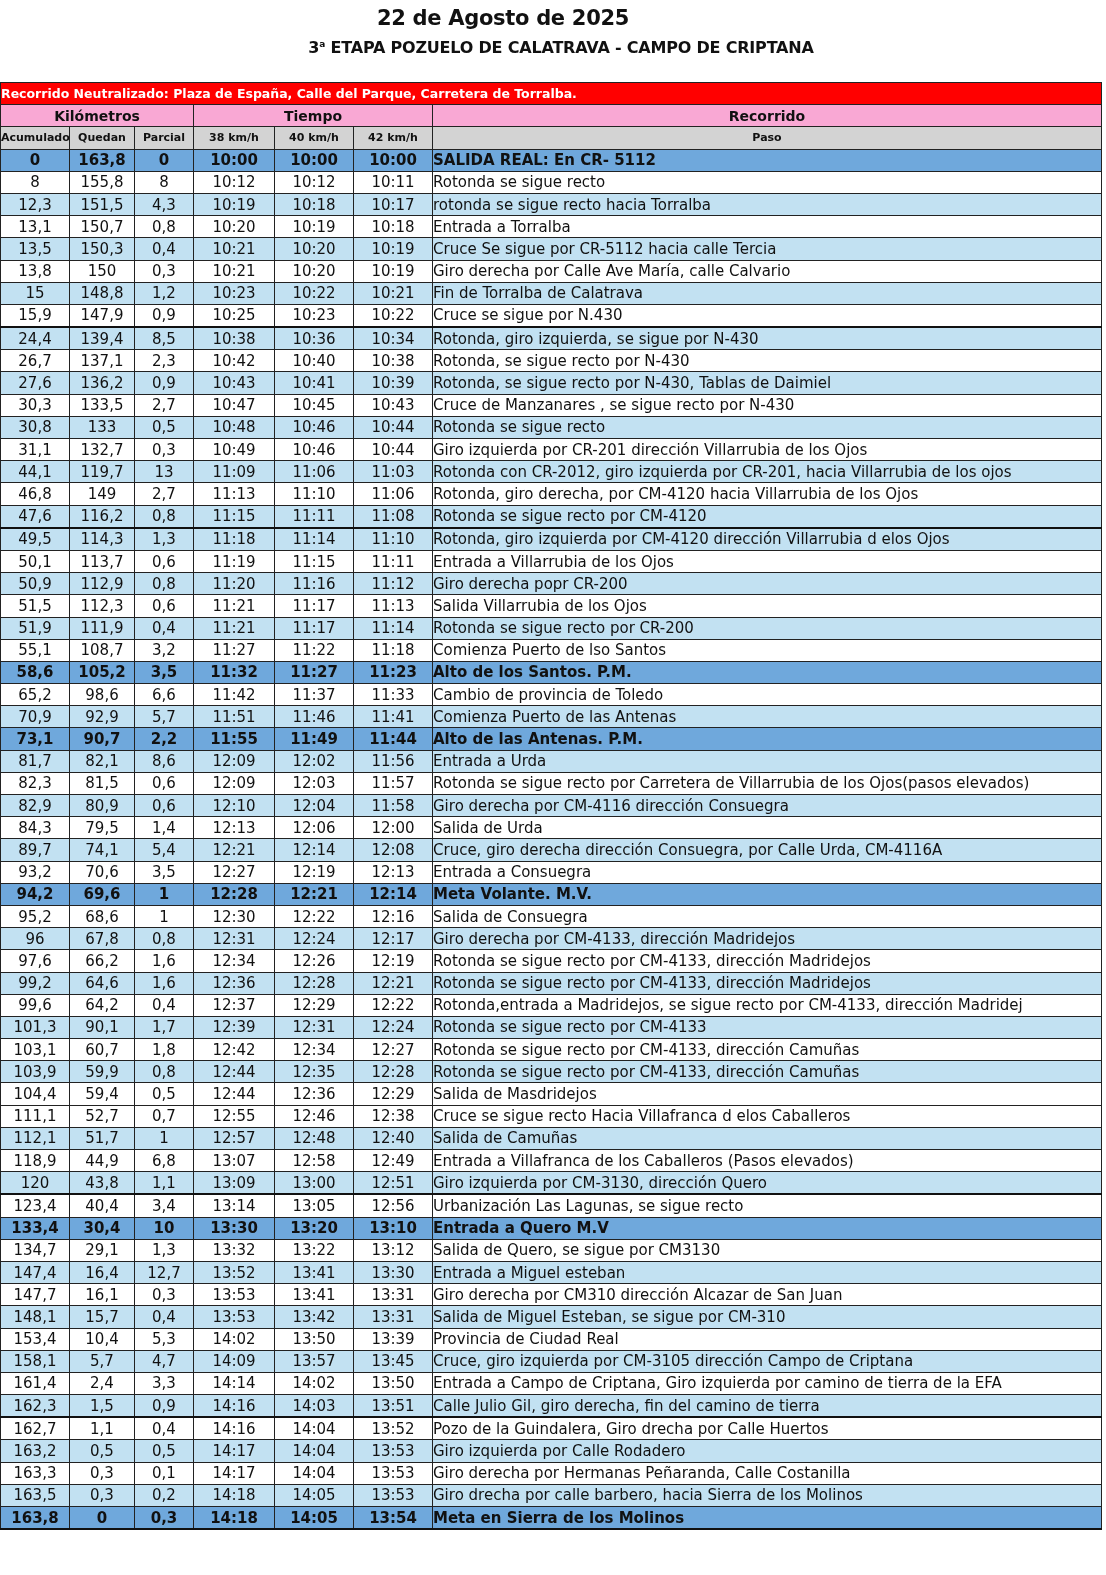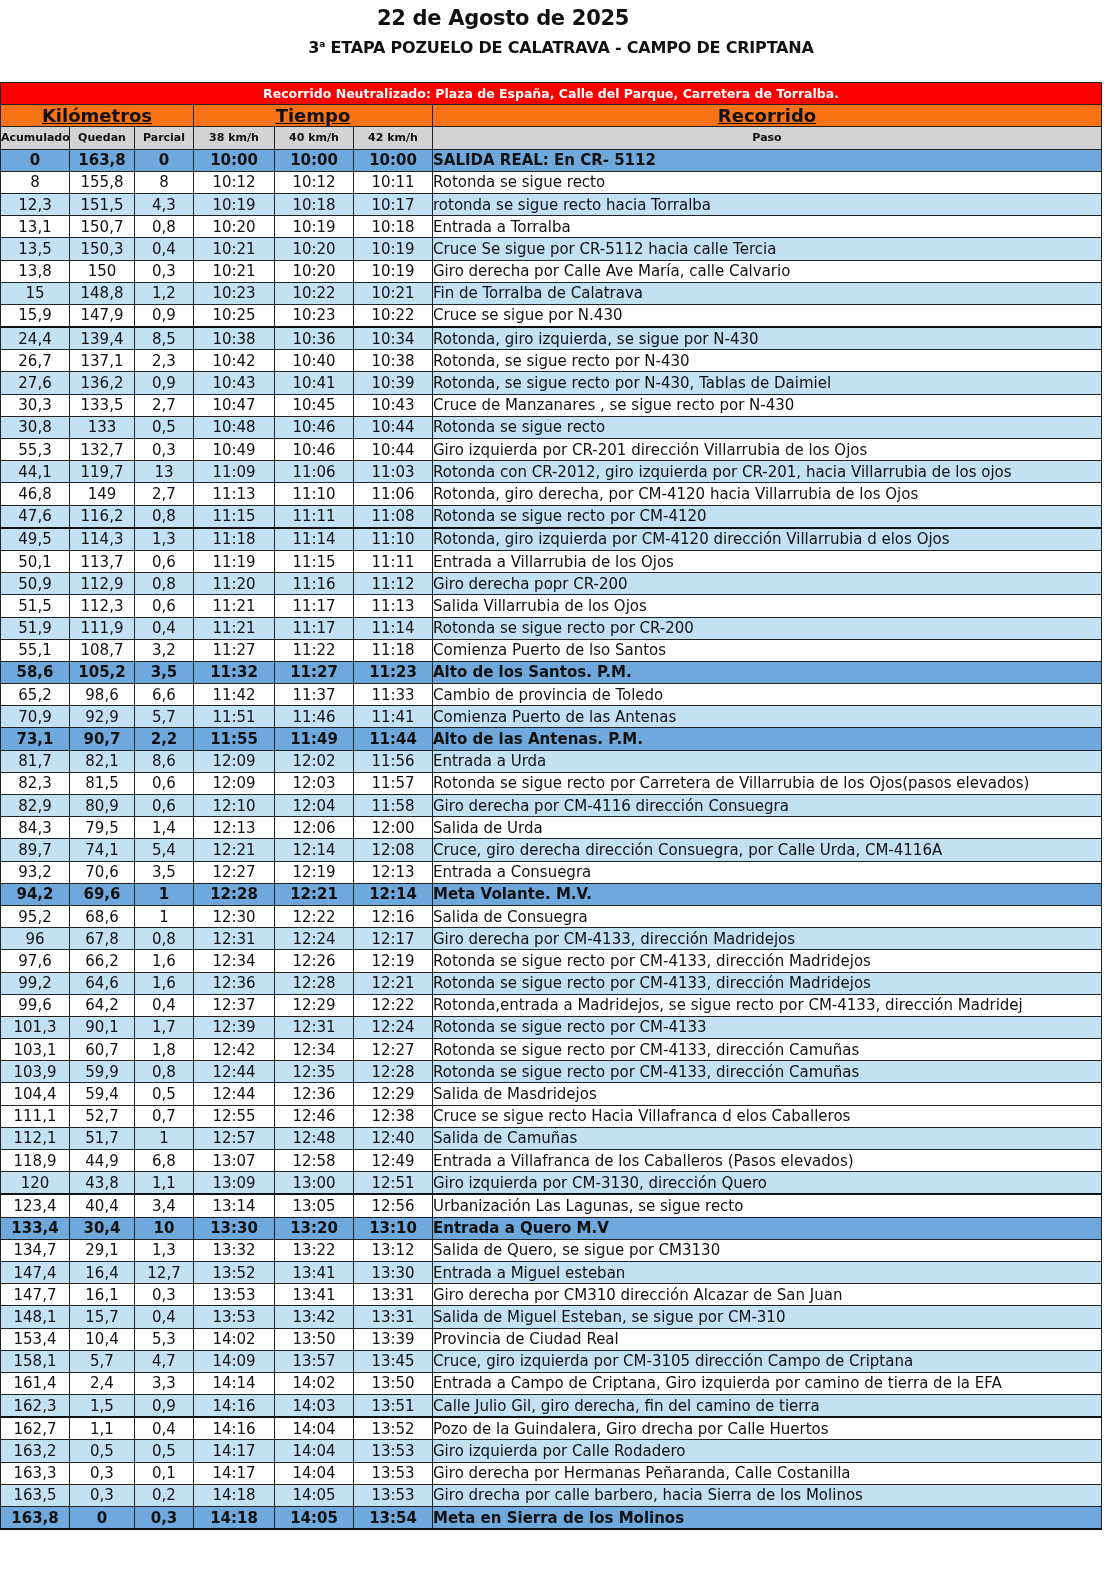--- a/index.html
+++ b/index.html
@@ -2,22 +2,22 @@
 <html><head>
 <meta charset="utf-8">
 <style>
   html, body { margin: 0; padding: 0; background: #ffffff; }
   body { width: 1106px; height: 1575px; position: relative; overflow: hidden; font-family: "DejaVu Sans", sans-serif; color: #111; }
   .title { position: absolute; left: 0; width: 1006px; top: 6px; text-align: center; font-family: "DejaVu Sans", sans-serif; font-weight: bold; font-size: 21px; letter-spacing: -0.3px; }
   .subtitle { position: absolute; left: 8px; width: 1106px; top: 38px; text-align: center; font-family: "DejaVu Sans", sans-serif; font-weight: bold; font-size: 16px; letter-spacing: -0.2px; }
   .subtitle sup { font-size: 9px; }
   table.roadbook { position: absolute; left: 0; top: 82px; width: 1101px; border-collapse: collapse; table-layout: fixed; font-family: "DejaVu Sans", sans-serif; }
   table.roadbook td, table.roadbook th { border: 1px solid #222; padding: 0; height: 21.2px; white-space: nowrap; overflow: hidden; }
-  .neutral td { background: #ff0000; color: #ffffff; font-weight: bold; font-size: 12.5px; text-align: center; height: 22px; border: 2px solid #222; }
-  .hdr1 th { background: #f97316; font-size: 18px; font-weight: bold; height: 20px; text-decoration: underline; }
+  .neutral td { background: #ff0000; color: #ffffff; font-weight: bold; font-size: 12.5px; height: 22px; border: 2px solid #222; }
+  .hdr1 th { background: #f9a8d4; font-size: 14px; font-weight: bold; height: 20px; }
   .hdr2 th { background: #d3d3d3; font-size: 11px; font-weight: bold; height: 17px; }
   td.num { text-align: center; font-size: 15px; }
   td.desc { text-align: left; font-size: 15px; padding-left: 3px; }
   tr.white td { background: #ffffff; }
   tr.blue td { background: #c2e1f2; }
   tr.hl td { background: #6fa8dc; font-weight: bold; }
   tr.thick td { border-top: 2px solid #111; }
   tr.last td { border-bottom: 2px solid #111; }
 </style>
 </head>
@@ -165,21 +165,21 @@
       <tr class="blue">
         <td class="num">30,8</td>
         <td class="num">133</td>
         <td class="num">0,5</td>
         <td class="num">10:48</td>
         <td class="num">10:46</td>
         <td class="num">10:44</td>
         <td class="desc">Rotonda se sigue recto</td>
       </tr>
       <tr class="white">
-        <td class="num">55,3</td>
+        <td class="num">31,1</td>
         <td class="num">132,7</td>
         <td class="num">0,3</td>
         <td class="num">10:49</td>
         <td class="num">10:46</td>
         <td class="num">10:44</td>
         <td class="desc">Giro izquierda por CR-201 dirección Villarrubia de los Ojos</td>
       </tr>
       <tr class="blue">
         <td class="num">44,1</td>
         <td class="num">119,7</td>

